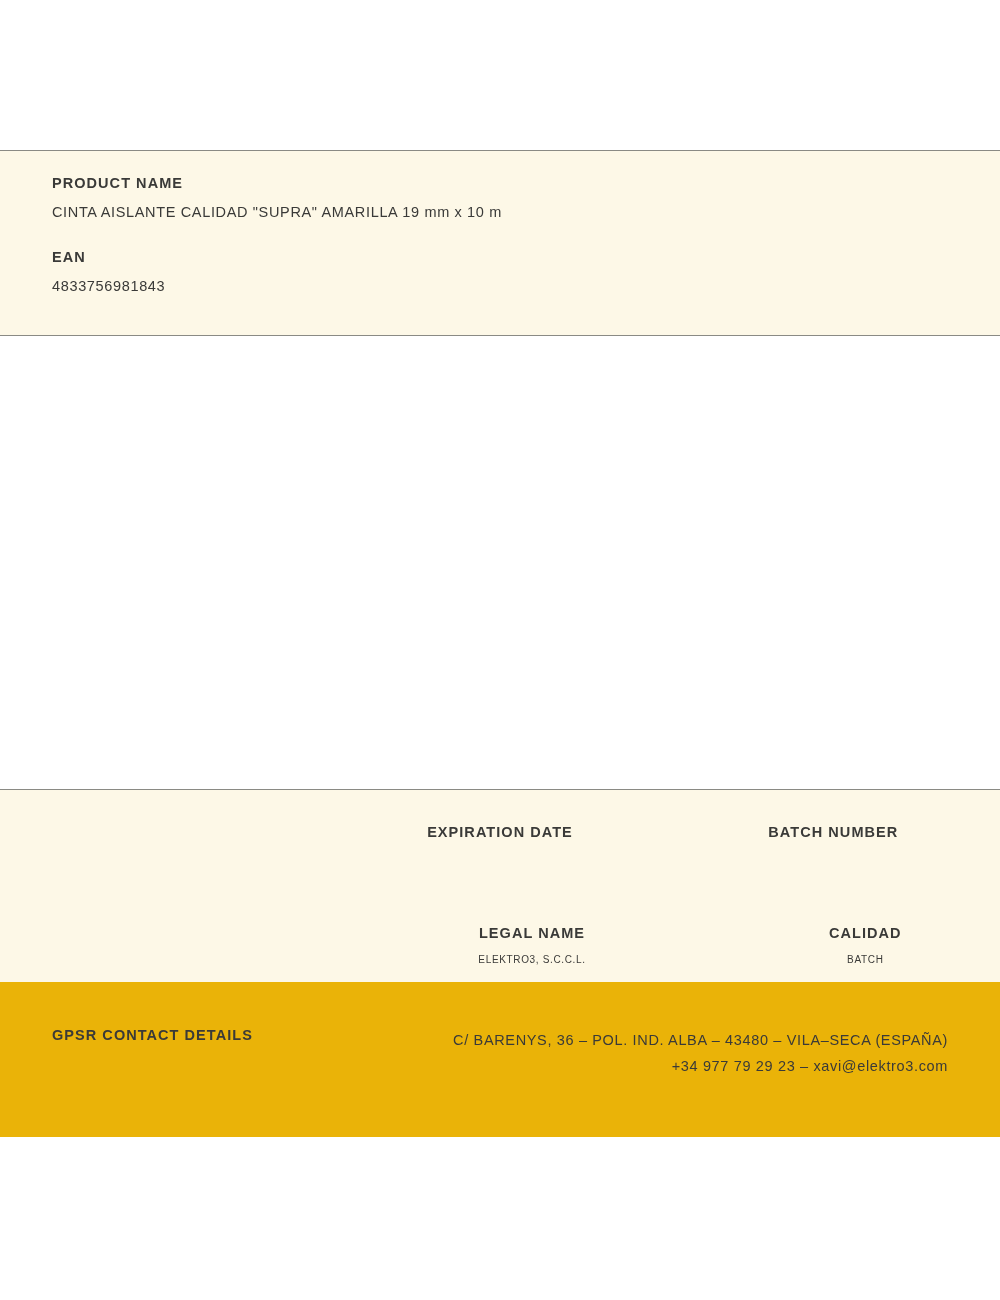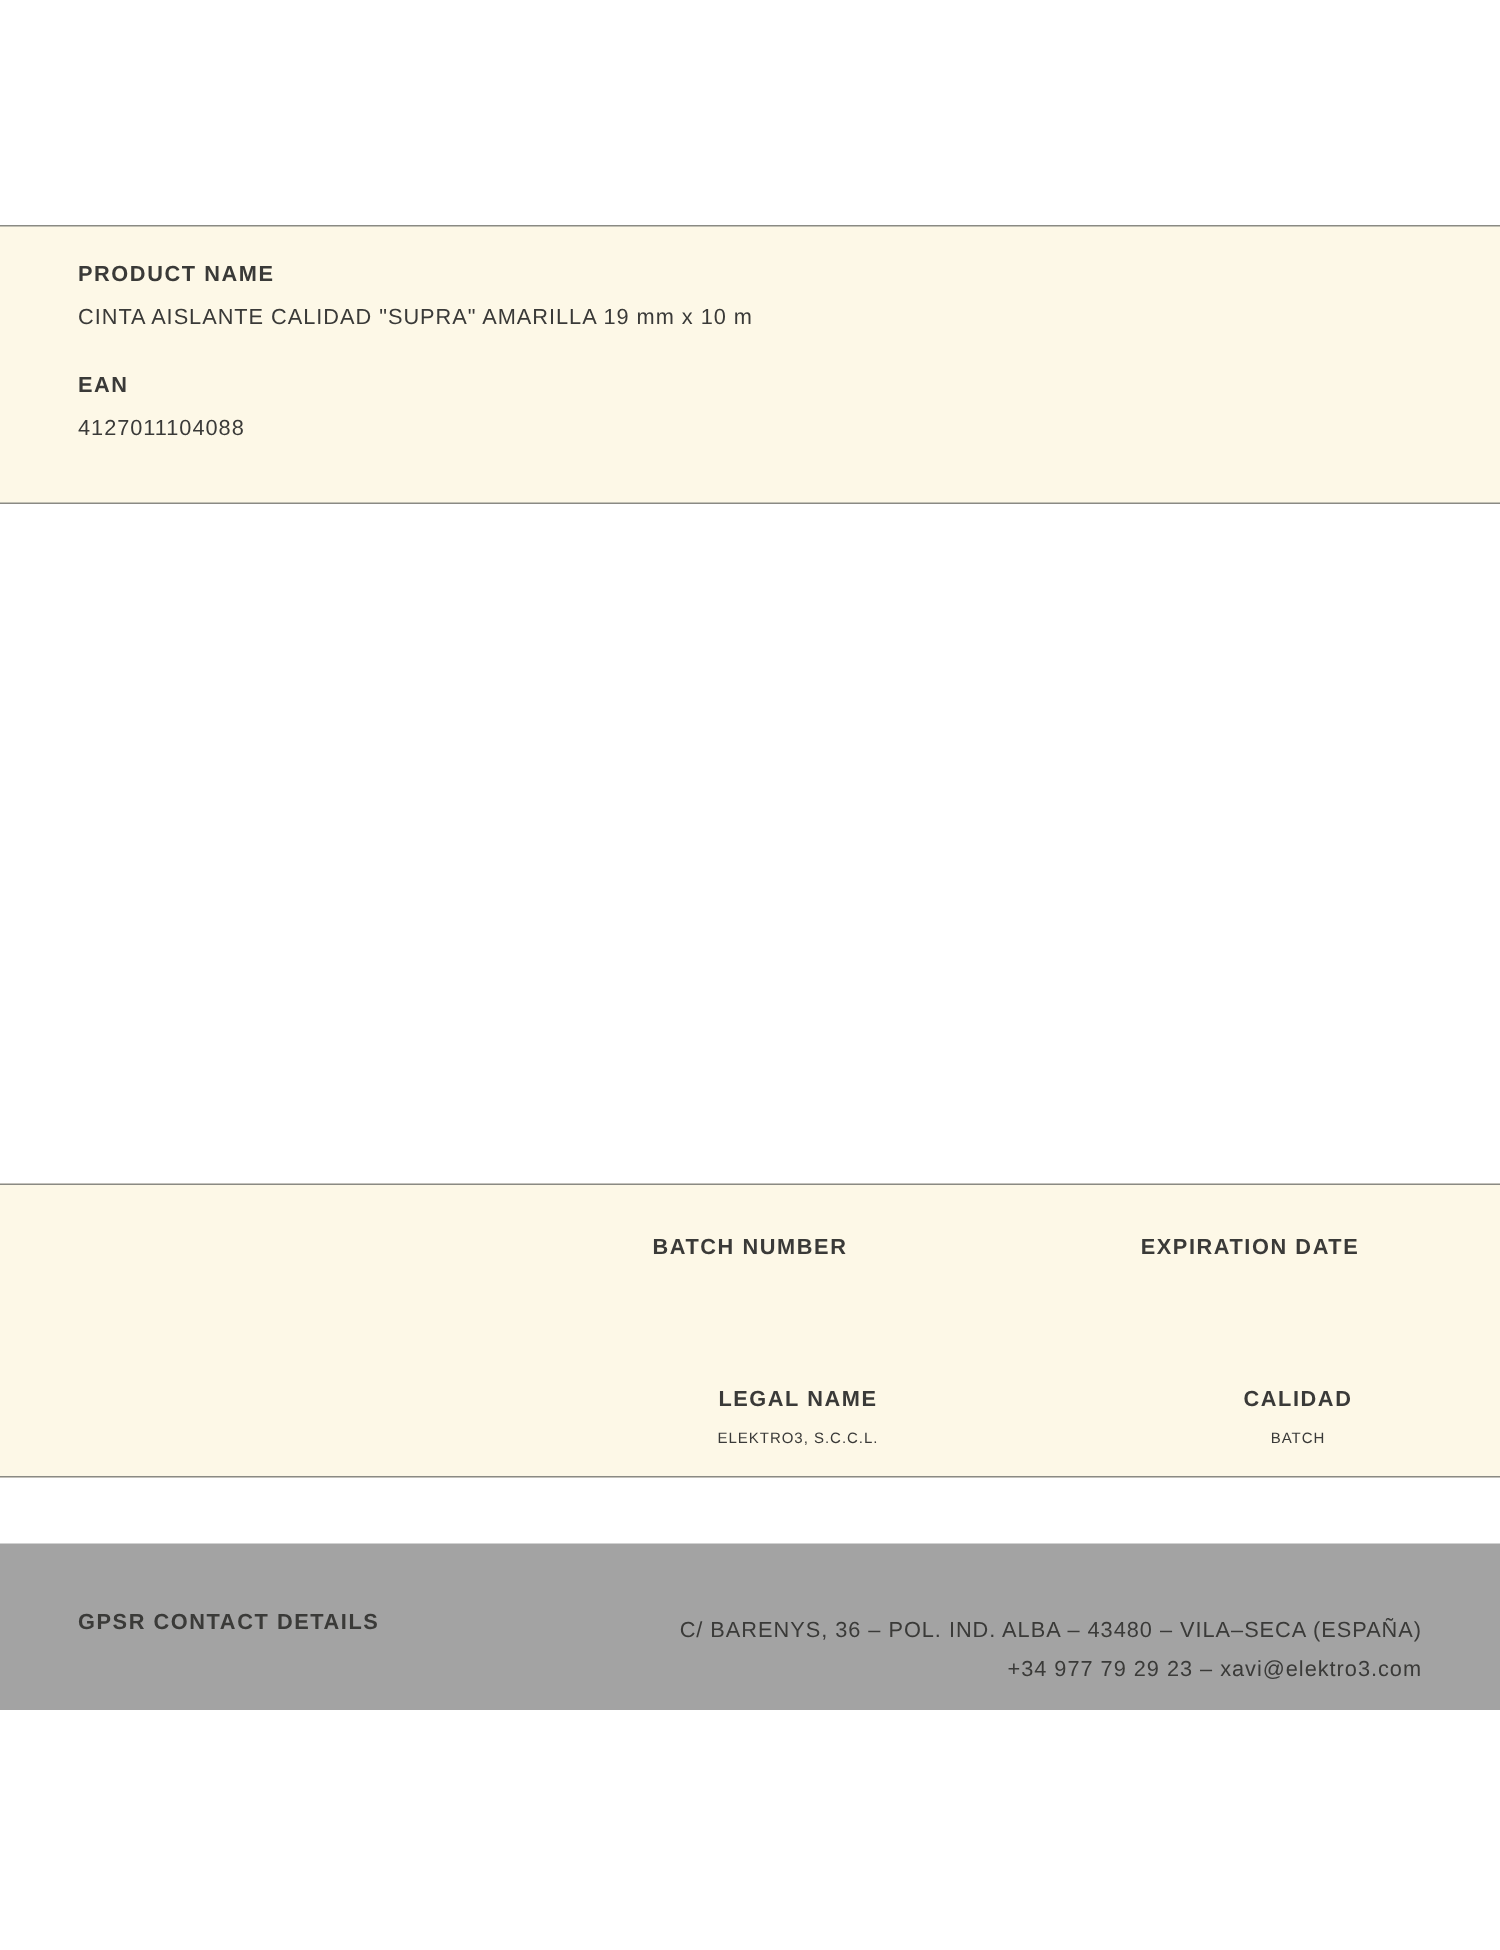--- a/index.html
+++ b/index.html
@@ -101,24 +101,24 @@
     letter-spacing: 0.65px;
     color: #3a3a38;
     margin: 0;
     min-height: 17px;
   }
 
   
   .block-gpsr {
     position: absolute;
     left: 0;
-    top: 1029px;
+    top: 982px;
     width: 1000px;
     height: 155px;
-    background: #a3a3a3;
+    background: #eab308;
     box-sizing: border-box;
   }
   .gpsr-inner {
     display: flex;
     justify-content: space-between;
     align-items: flex-start;
     padding: 45px 52px 0 52px;
   }
   .gpsr-label {
     font-size: 14.5px;
@@ -150,35 +150,35 @@
 <body>
 
 <div class="page">
 
   <section class="block-top">
     <div class="inner">
       <p class="field-label">PRODUCT NAME</p>
       <p class="field-value">CINTA AISLANTE CALIDAD "SUPRA" AMARILLA 19 mm x 10 m</p>
       <div class="spacer-1"></div>
       <p class="field-label">EAN</p>
-      <p class="field-value">4127011104088</p>
+      <p class="field-value">4833756981843</p>
     </div>
   </section>
 
   <section class="block-middle"></section>
 
   <section class="block-grid">
     <div class="grid-row grid-row-1">
       <div class="grid-cell"></div>
       <div class="grid-cell">
+        <p class="cell-label">EXPIRATION DATE</p>
+        <p class="cell-value"></p>
+      </div>
+      <div class="grid-cell">
         <p class="cell-label">BATCH NUMBER</p>
-        <p class="cell-value"></p>
-      </div>
-      <div class="grid-cell">
-        <p class="cell-label">EXPIRATION DATE</p>
         <p class="cell-value"></p>
       </div>
     </div>
     <div class="grid-row grid-row-2">
       <div class="grid-cell"></div>
       <div class="grid-cell">
         <p class="cell-label">LEGAL NAME</p>
         <p class="cell-value">ELEKTRO3, S.C.C.L.</p>
       </div>
       <div class="grid-cell">

